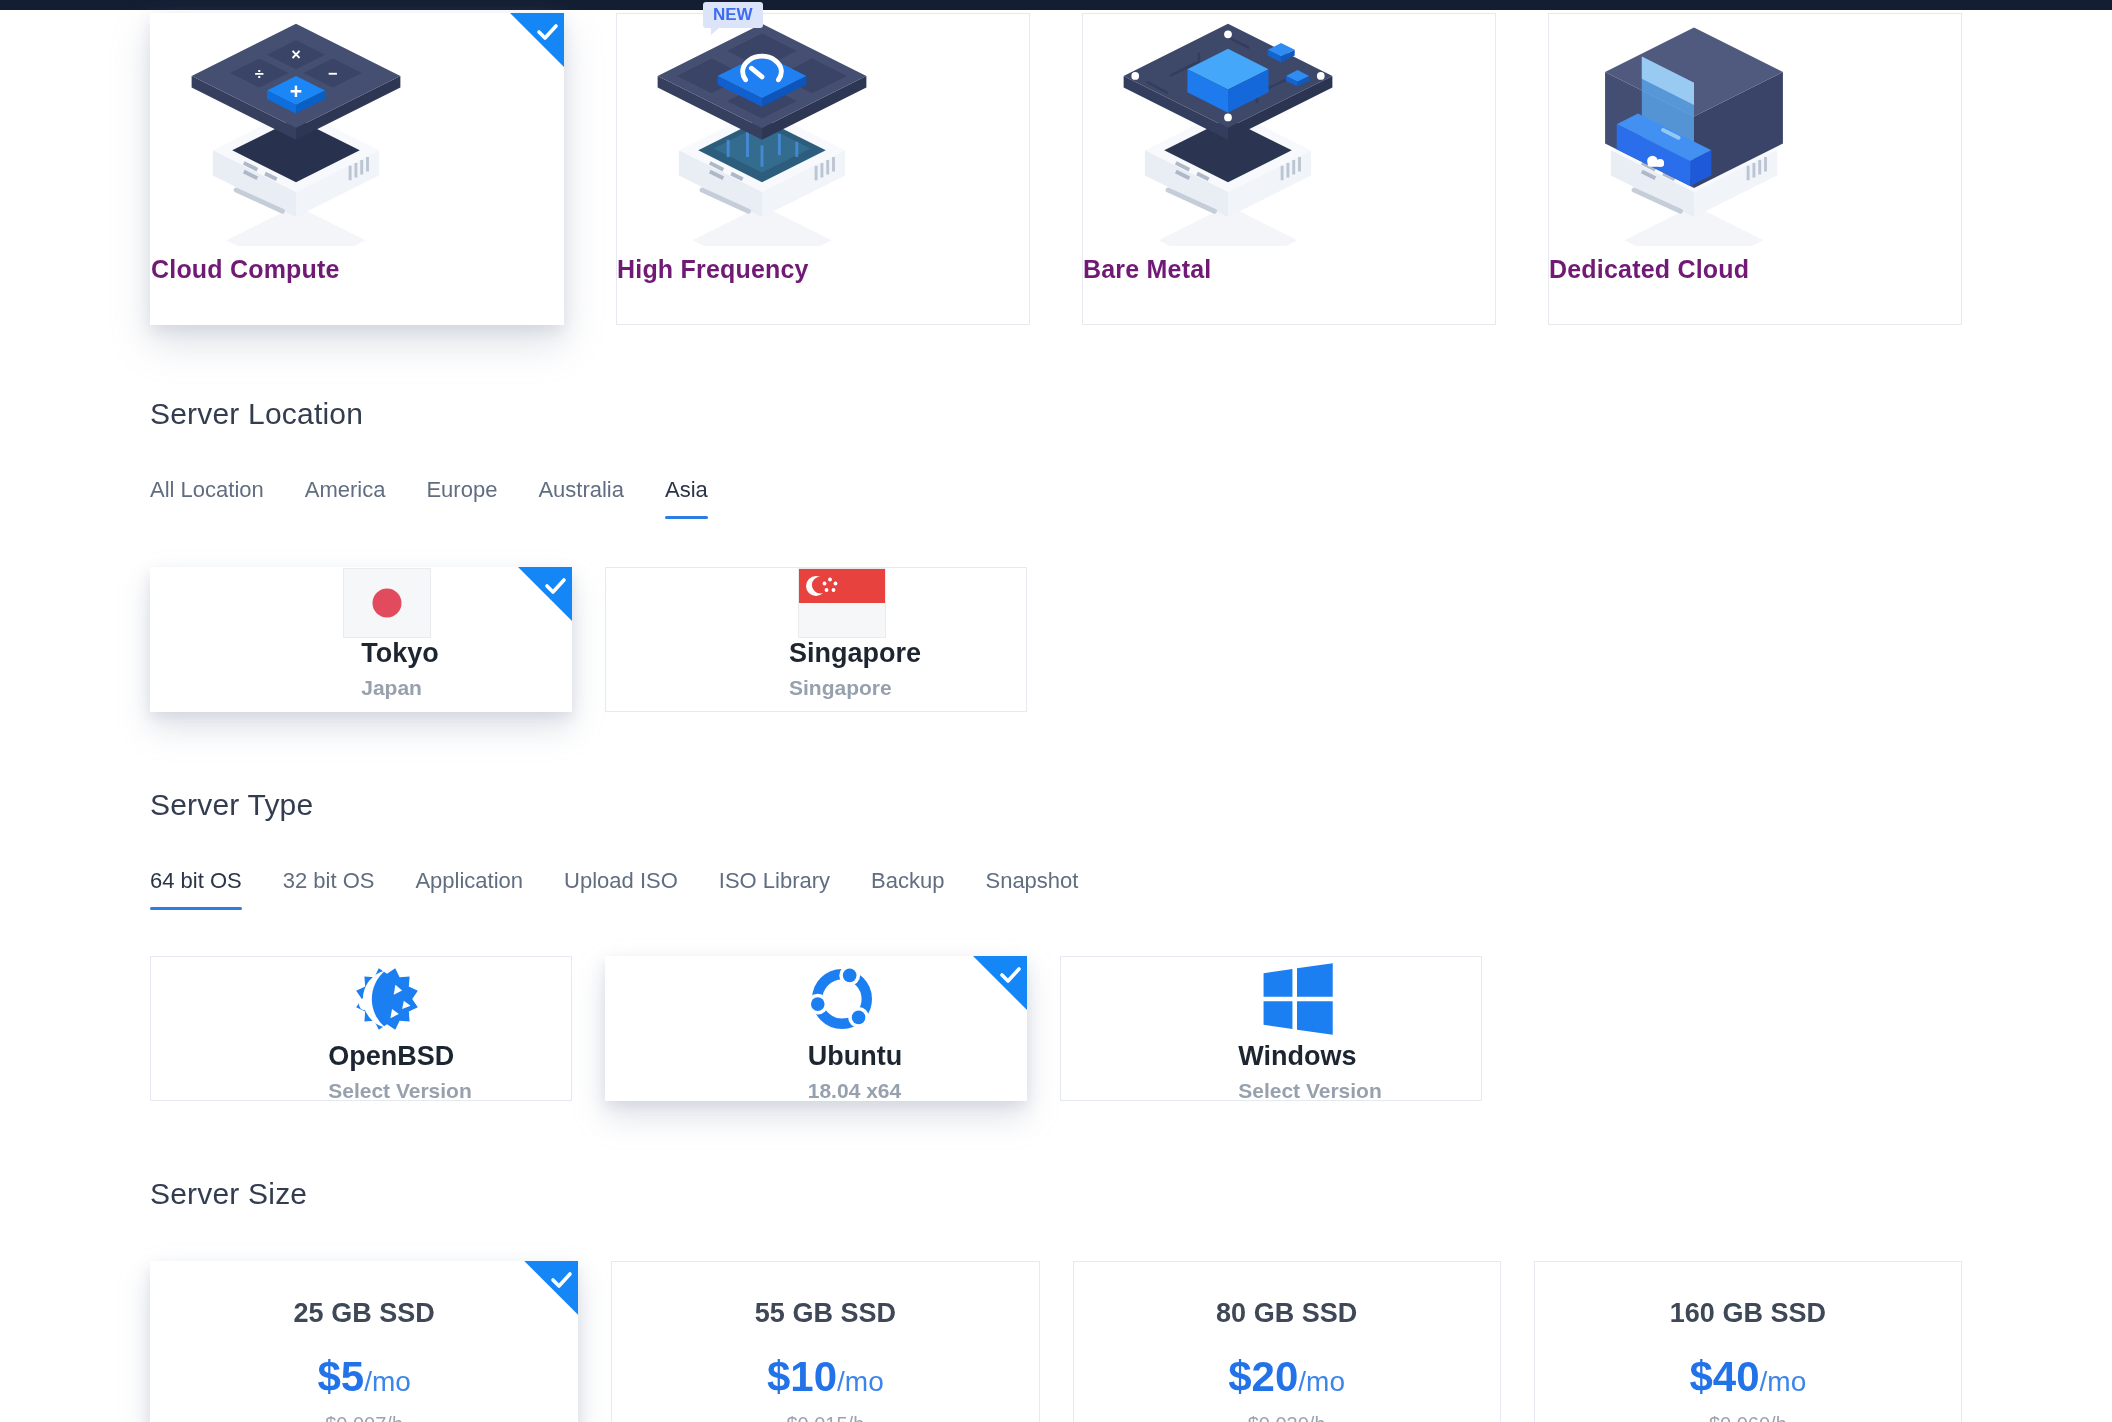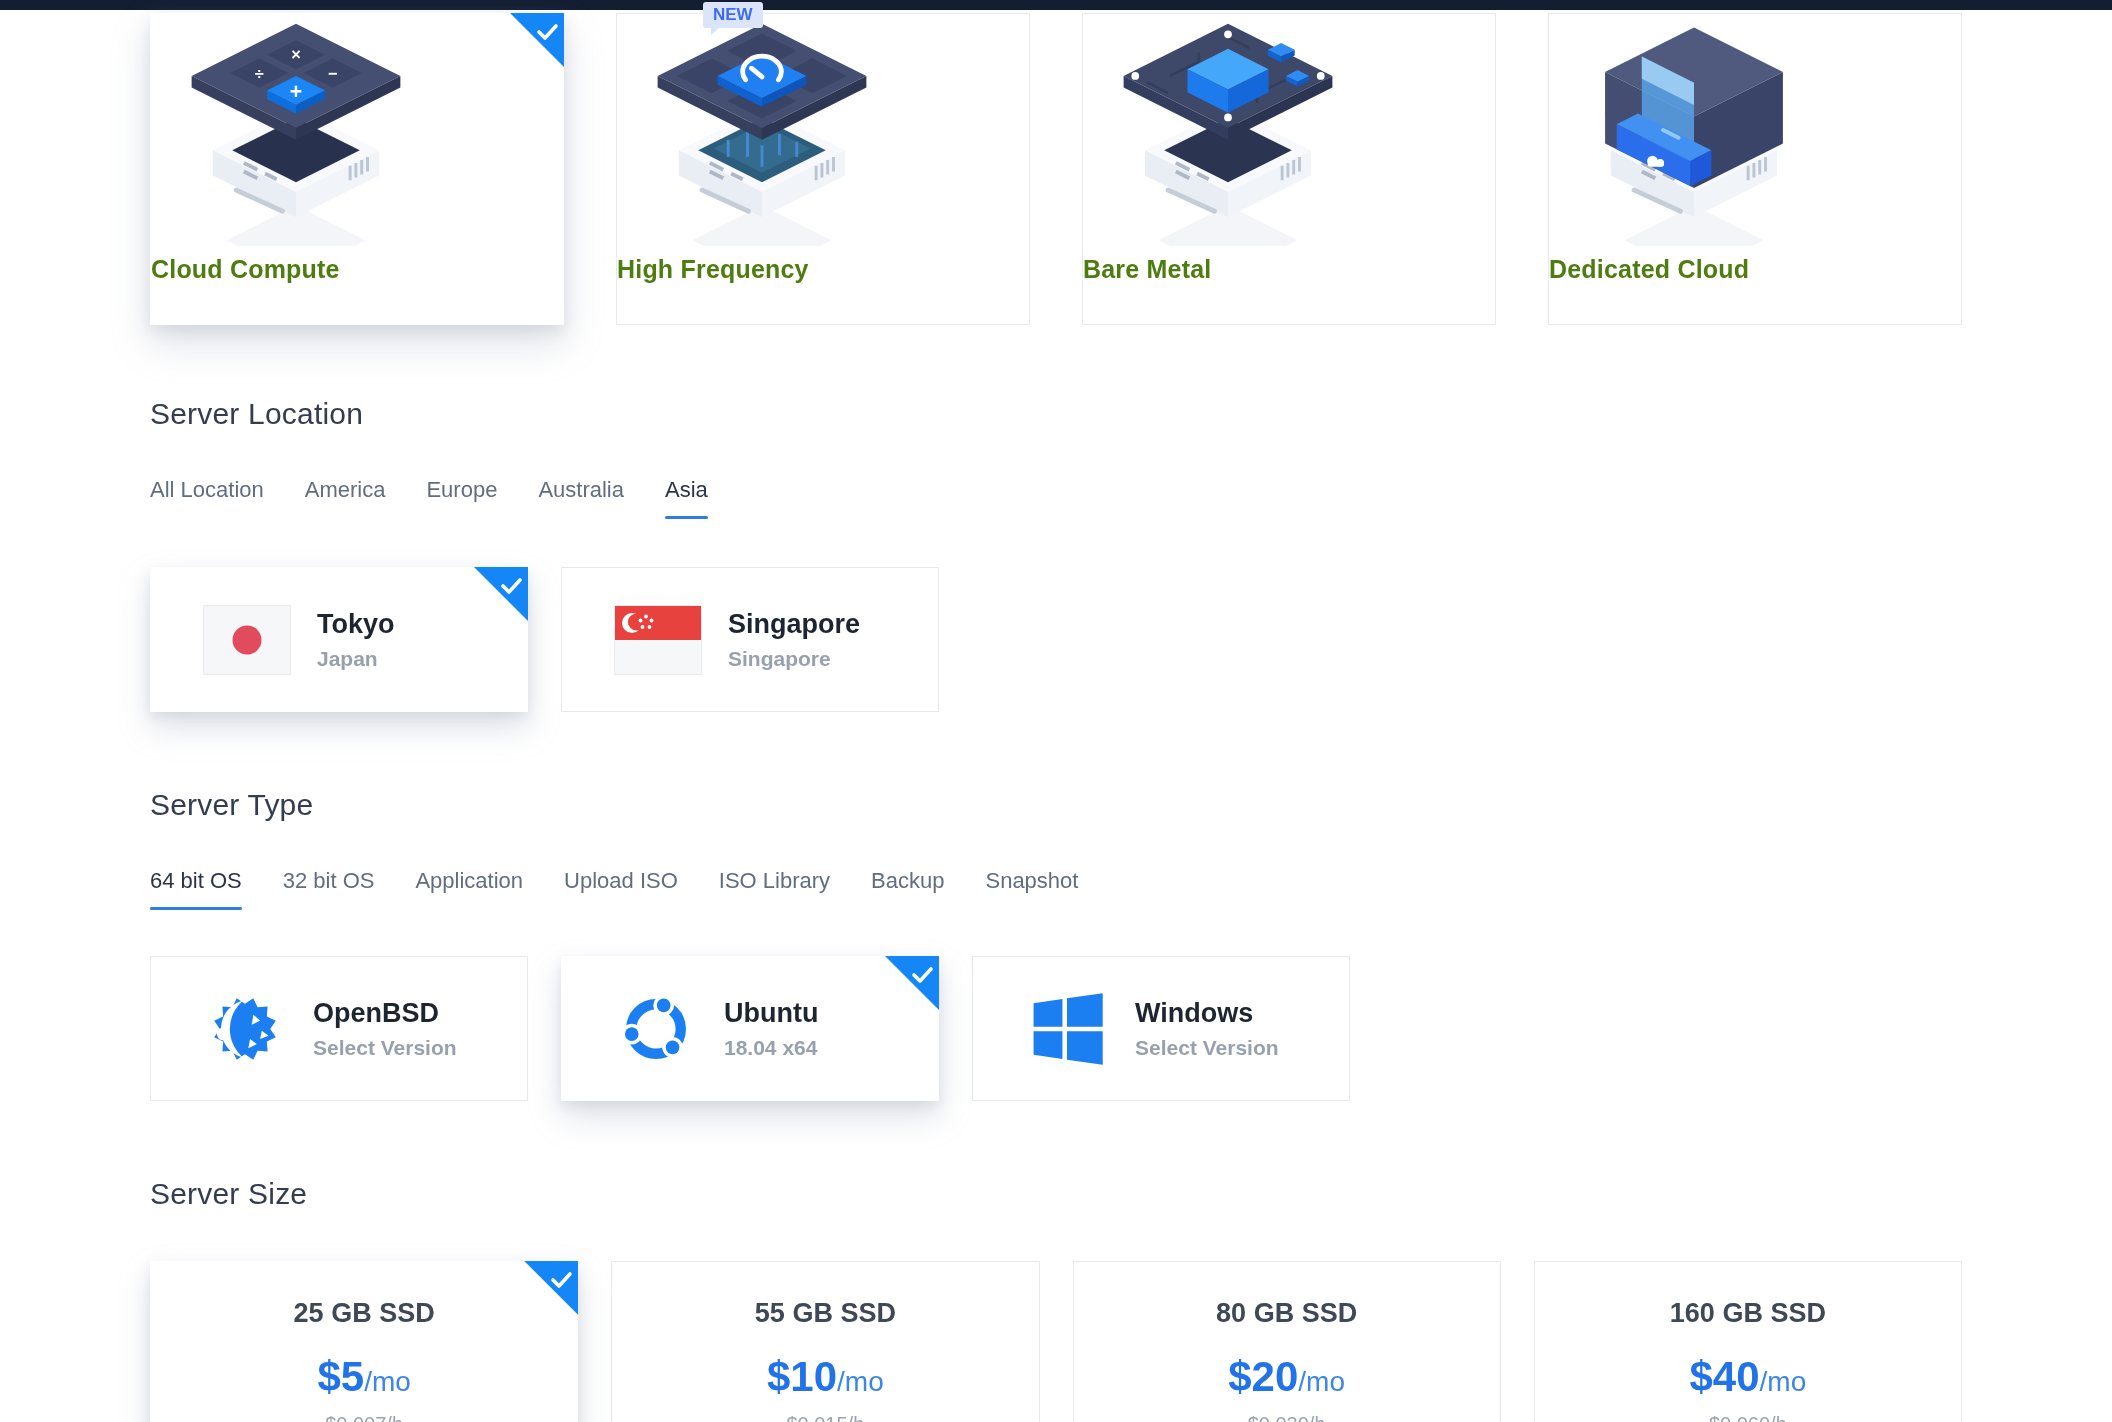--- a/index.html
+++ b/index.html
@@ -10,21 +10,21 @@
 
   
   .plan-row { display:flex; gap:52px; margin-top:3px; }
   .plan-card { position:relative; width:425px; height:312px; background:#fff;
                border:1px solid #e6e9ef; display:flex; flex-direction:column;
                cursor:pointer; }
   .plan-card.selected { border-color:#fff;
       box-shadow:0 6px 14px rgba(145,155,175,.20), 0 18px 36px rgba(145,155,175,.30); }
   .illus { margin-top:2px; }
   .plan-label { position:absolute; bottom:40px; font-weight:700; font-size:25px;
-                color:#4d7c0f; letter-spacing:.2px; }
+                color:#701a75; letter-spacing:.2px; }
 
   .ribbon { position:absolute; top:-1px; right:-1px; width:54px; height:54px;
             background:#1486f6; clip-path:polygon(0 0,100% 0,100% 100%); }
   .ribbon svg { position:absolute; top:5px; right:3px; }
 
   .new-badge { position:absolute; top:-12px; left:86px; background:#dbe4f9;
                color:#3e6cf1; font-size:17px; font-weight:700; line-height:1;
                padding:4px 10px 5px; border-radius:3px; }
   .new-badge::after { content:""; position:absolute; left:8px; bottom:-7px;
                border-top:8px solid #dbe4f9; border-right:9px solid transparent; }
@@ -37,23 +37,23 @@
   .tab { position:relative; font-size:22px; color:#616d80; padding-bottom:16px;
          cursor:pointer; white-space:nowrap; }
   .tab.active { color:#2b3547; font-weight:500; }
   .tab.active::after { content:""; position:absolute; left:0; right:0; bottom:0;
          height:3px; border-radius:2px; background:#2e7de5; }
 
   .row { display:flex; gap:33px; margin-top:48px; }
   .row.os { margin-top:46px; }
   .row.size { margin-top:50px; }
 
-  .option-card { position:relative; width:378px; height:145px; background:#fff;
+  .option-card { position:relative; width:422px; height:145px; background:#fff;
                  border:1px solid #e6e9ef; display:flex; align-items:center;
-                 padding-left:52px; cursor:pointer; }
+                 padding-left:52px; cursor:pointer;flex-direction:column; }
   .option-card.selected { border-color:#fff;
       box-shadow:0 5px 12px rgba(145,155,175,.20), 0 16px 30px rgba(145,155,175,.28); }
   .flagbox { width:88px; height:70px; border:1px solid #e9ebef; background:#f6f7f9;
              flex:0 0 auto; }
   .osicon { width:84px; height:84px; flex:0 0 auto; display:flex;
             align-items:center; justify-content:center; }
   .opt-texts { margin-left:26px; }
   .opt-title { font-size:27px; font-weight:700; color:#1d2531; }
   .opt-sub { font-size:21px; color:#97a1ad; margin-top:7px;font-weight:bold; }
 

